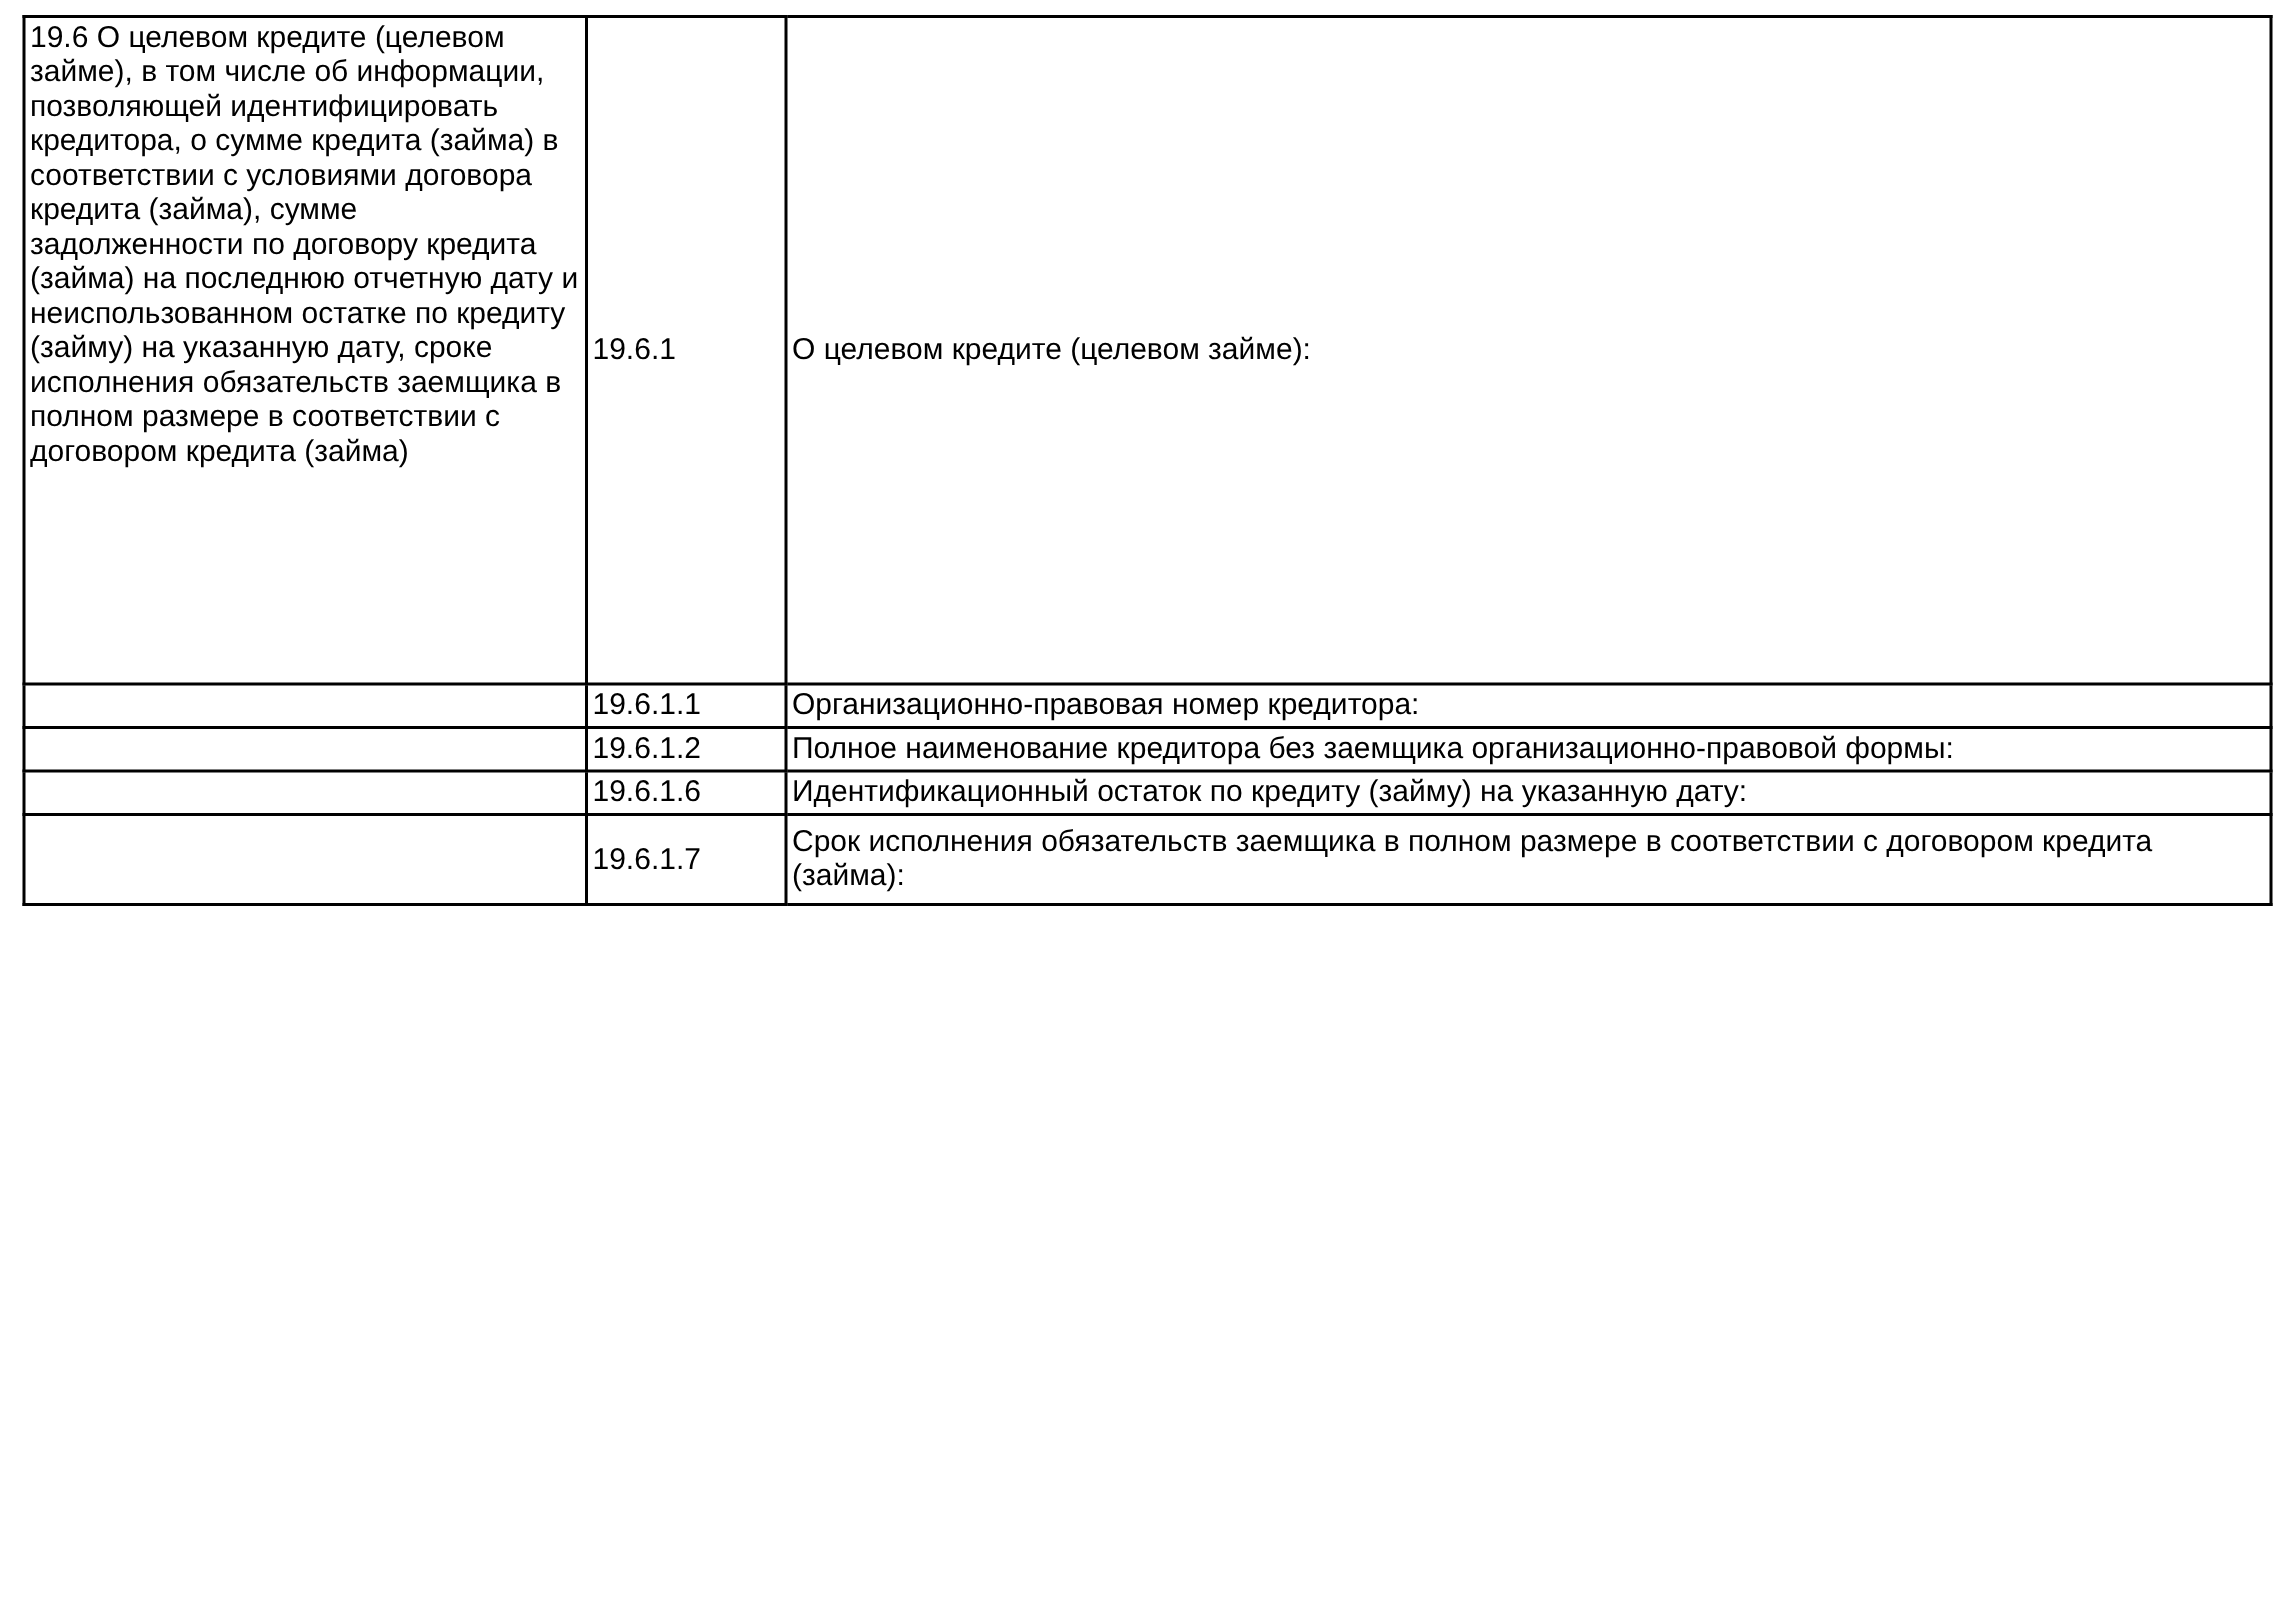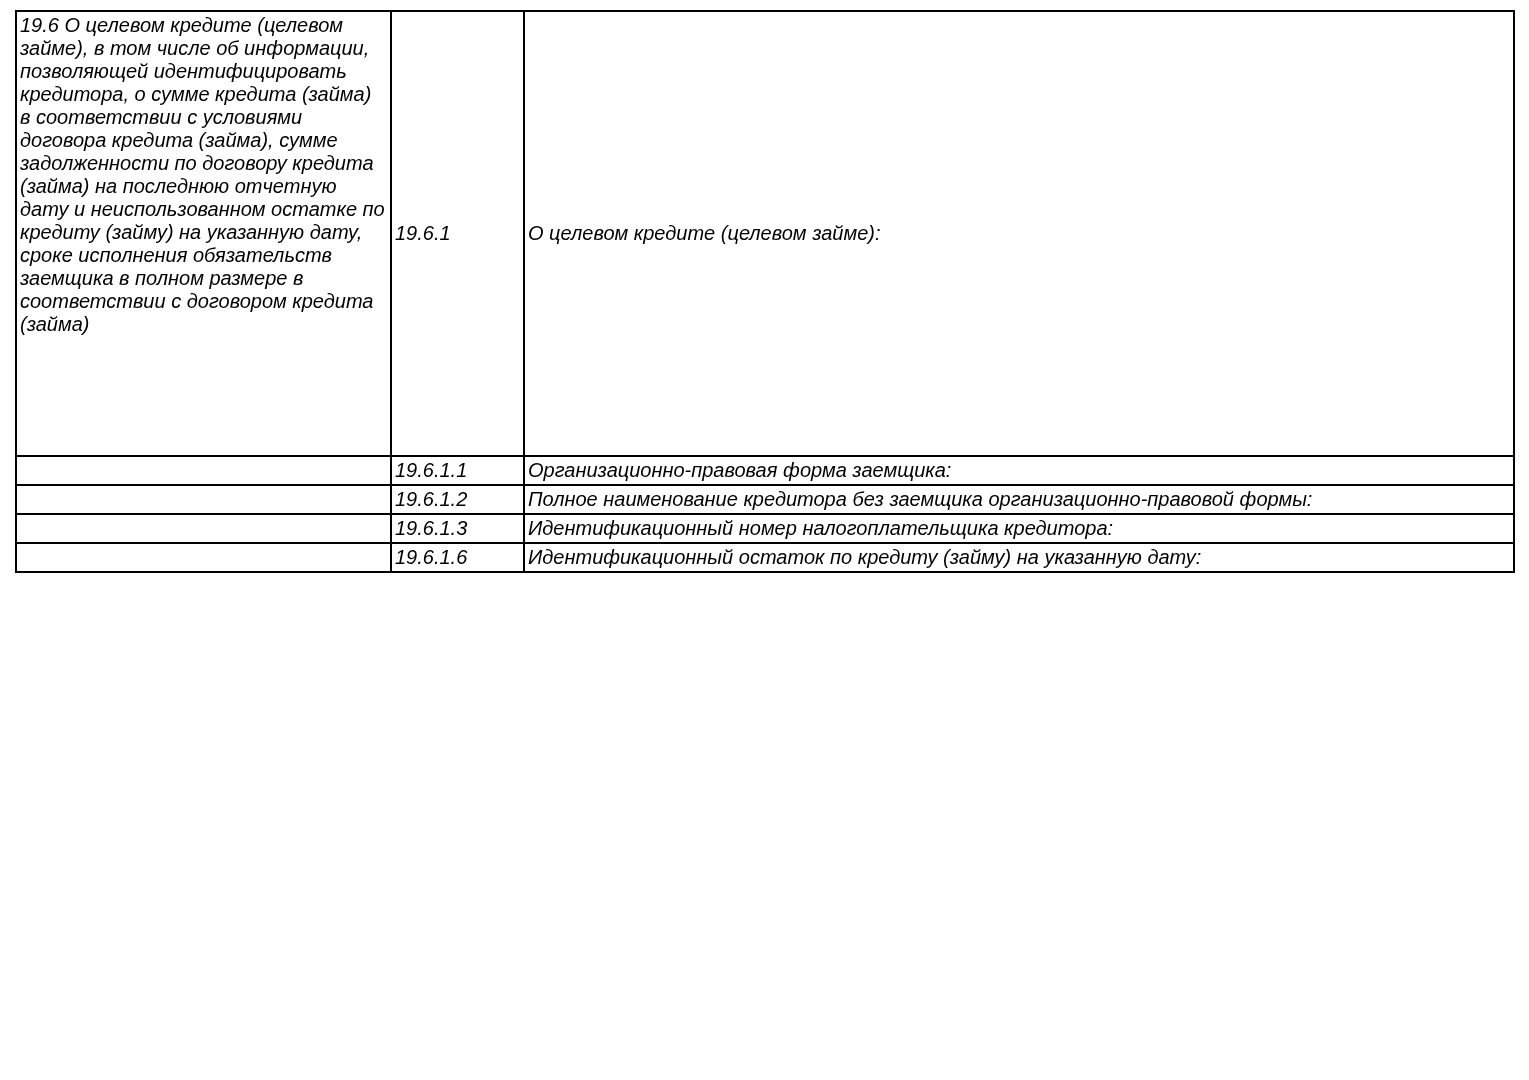--- a/index.html
+++ b/index.html
@@ -1,15 +1,15 @@
 <!DOCTYPE html>
 <html lang="ru"><head>
 <meta charset="utf-8">
 <style>
-  * { box-sizing: border-box; font-style: italic; }
+  * { box-sizing: border-box; }
   html, body {
     margin: 0;
     padding: 0;
     background: #ffffff;
     width: 1529px;
     height: 1080px;
     font-family: "Liberation Sans", "DejaVu Sans", sans-serif;
     color: #000000;
   }
   .page {
@@ -65,38 +65,38 @@
     <tbody>
       <tr class="main-row">
         <td class="section-cell">19.6 О целевом кредите (целевом займе), в том числе об информации, позволяющей идентифицировать кредитора, о сумме кредита (займа) в соответствии с условиями договора кредита (займа), сумме задолженности по договору кредита (займа) на последнюю отчетную дату и неиспользованном остатке по кредиту (займу) на указанную дату, сроке исполнения обязательств заемщика в полном размере в соответствии с договором кредита (займа)</td>
         <td class="code-cell">19.6.1</td>
         <td class="label-cell">О целевом кредите (целевом займе):</td>
       </tr>
 
       <tr class="sub-row">
         <td class="section-cell"></td>
         <td class="code-cell">19.6.1.1</td>
-        <td class="label-cell">Организационно-правовая форма заемщика:</td>
+        <td class="label-cell">Организационно-правовая номер кредитора:</td>
       </tr>
 
       <tr class="sub-row">
         <td class="section-cell"></td>
         <td class="code-cell">19.6.1.2</td>
         <td class="label-cell">Полное наименование кредитора без заемщика организационно-правовой формы:</td>
       </tr>
 
-      <tr class="sub-row">
-        <td class="section-cell"></td>
-        <td class="code-cell">19.6.1.3</td>
-        <td class="label-cell">Идентификационный номер налогоплательщика кредитора:</td>
-      </tr>
 
 
 
       <tr class="sub-row">
         <td class="section-cell"></td>
         <td class="code-cell">19.6.1.6</td>
         <td class="label-cell">Идентификационный остаток по кредиту (займу) на указанную дату:</td>
       </tr>
 
+      <tr class="sub-row-tall">
+        <td class="section-cell"></td>
+        <td class="code-cell">19.6.1.7</td>
+        <td class="label-cell">Срок исполнения обязательств заемщика в полном размере в соответствии с договором кредита (займа):</td>
+      </tr>
     </tbody>
   </table>
 </div>
 
 </body></html>

